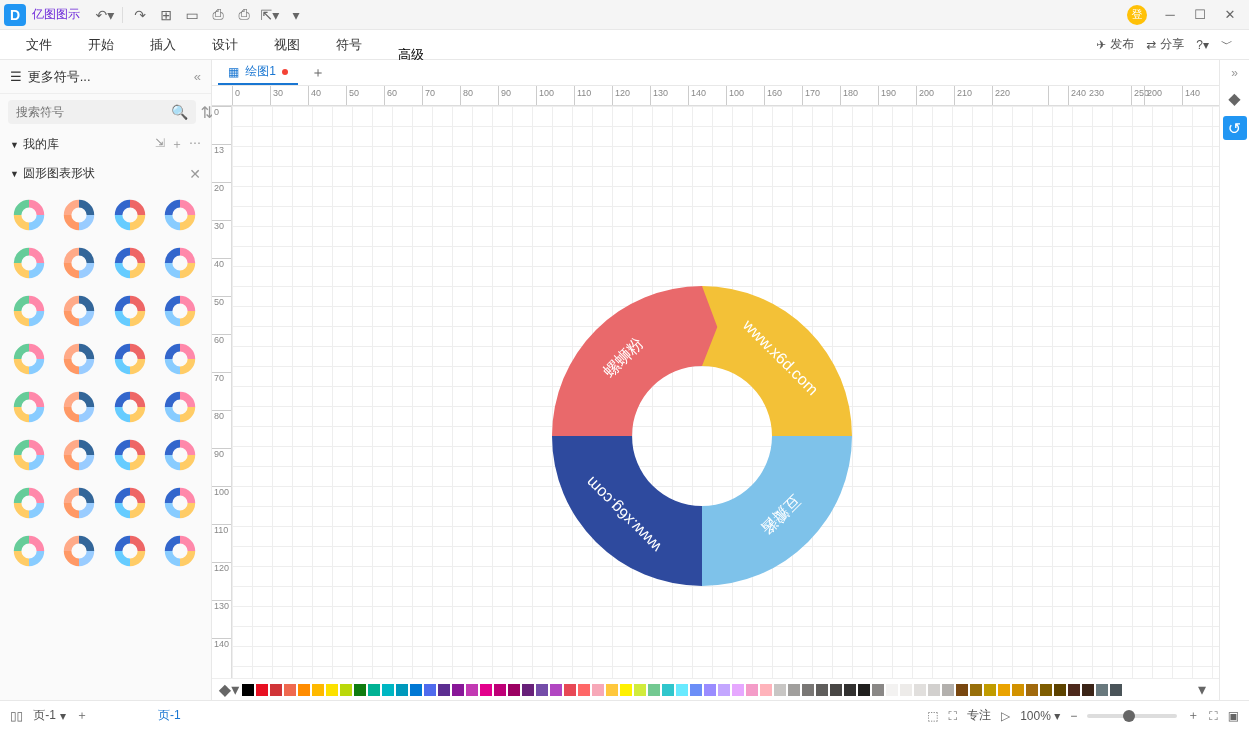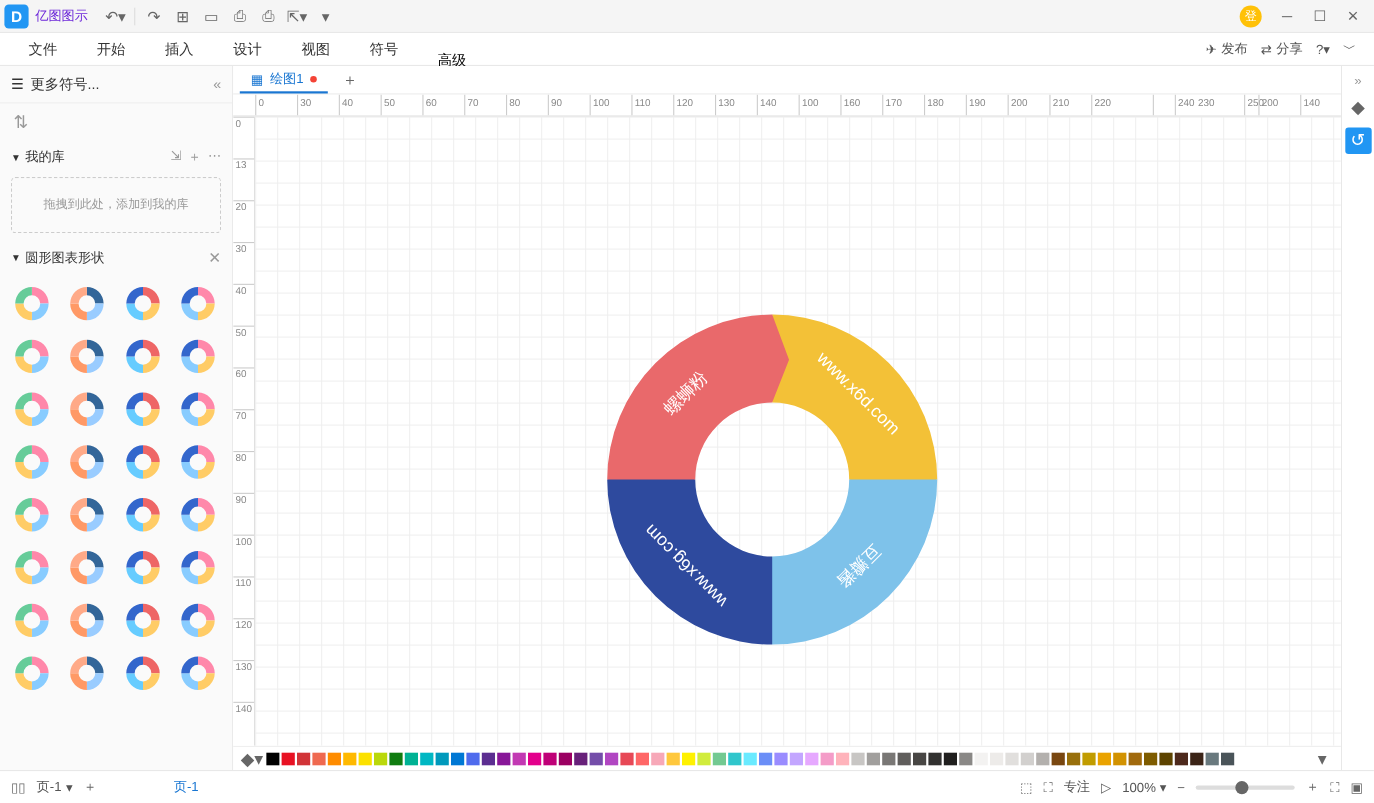--- a/index.html
+++ b/index.html
@@ -102,32 +102,35 @@
 
 <div class="body-row">
 
   <div class="sidebar">
     <div class="side-hdr">
       <span style="margin-right:6px;">☰</span>
       <span>更多符号...</span>
       <span class="collapse">«</span>
     </div>
     <div class="search-row">
+      <div class="search-box">
+        <input placeholder="搜索符号" style="">
+        <span class="search-icon">🔍</span>
+      </div>
       <div class="filter-btn">⇅</div>
     </div>
     <div class="section-hdr">
       <span class="caret">▼</span>
       <span>我的库</span>
       <span class="section-actions">
         <span>⇲</span>
         <span>＋</span>
         <span>⋯</span>
       </span>
     </div>
-    <div class="drop-zone">拖拽到此处，添加到我的库</div>
     <div class="section-hdr">
       <span class="caret">▼</span>
       <span>圆形图表形状</span>
       <span class="close-x">✕</span>
     </div>
     <div class="shape-grid" id="shape-grid">
         <div class="shape-item">
           <svg viewBox="0 0 40 40">
     <path d="M20 4 A16 16 0 0 1 36 20 L28 20 A8 8 0 0 0 20 12 Z" fill="#f8a"></path>
     <path d="M36 20 A16 16 0 0 1 20 36 L20 28 A8 8 0 0 0 28 20 Z" fill="#8cf"></path>

